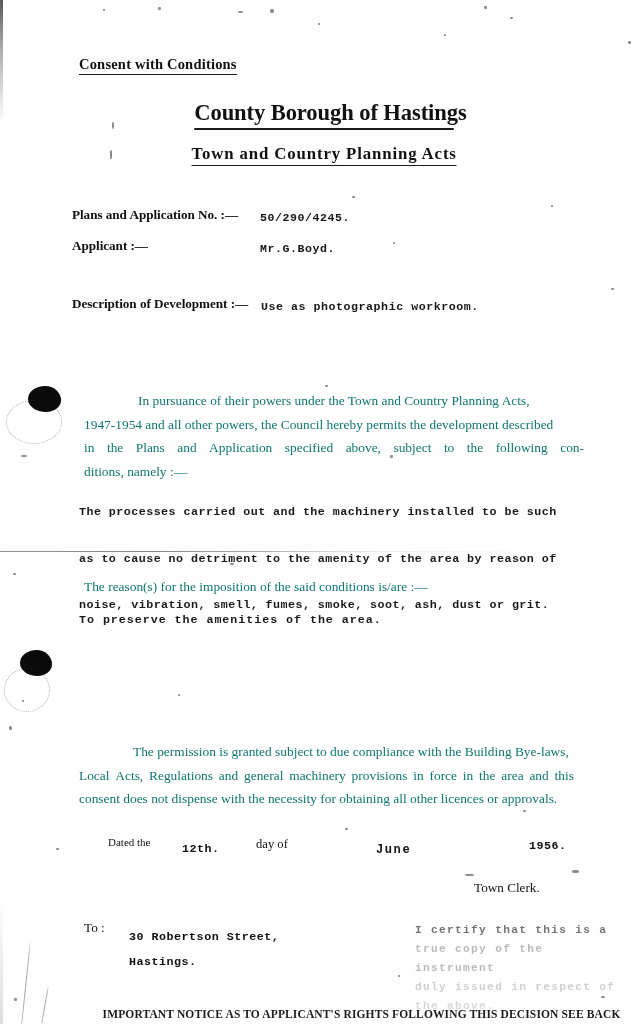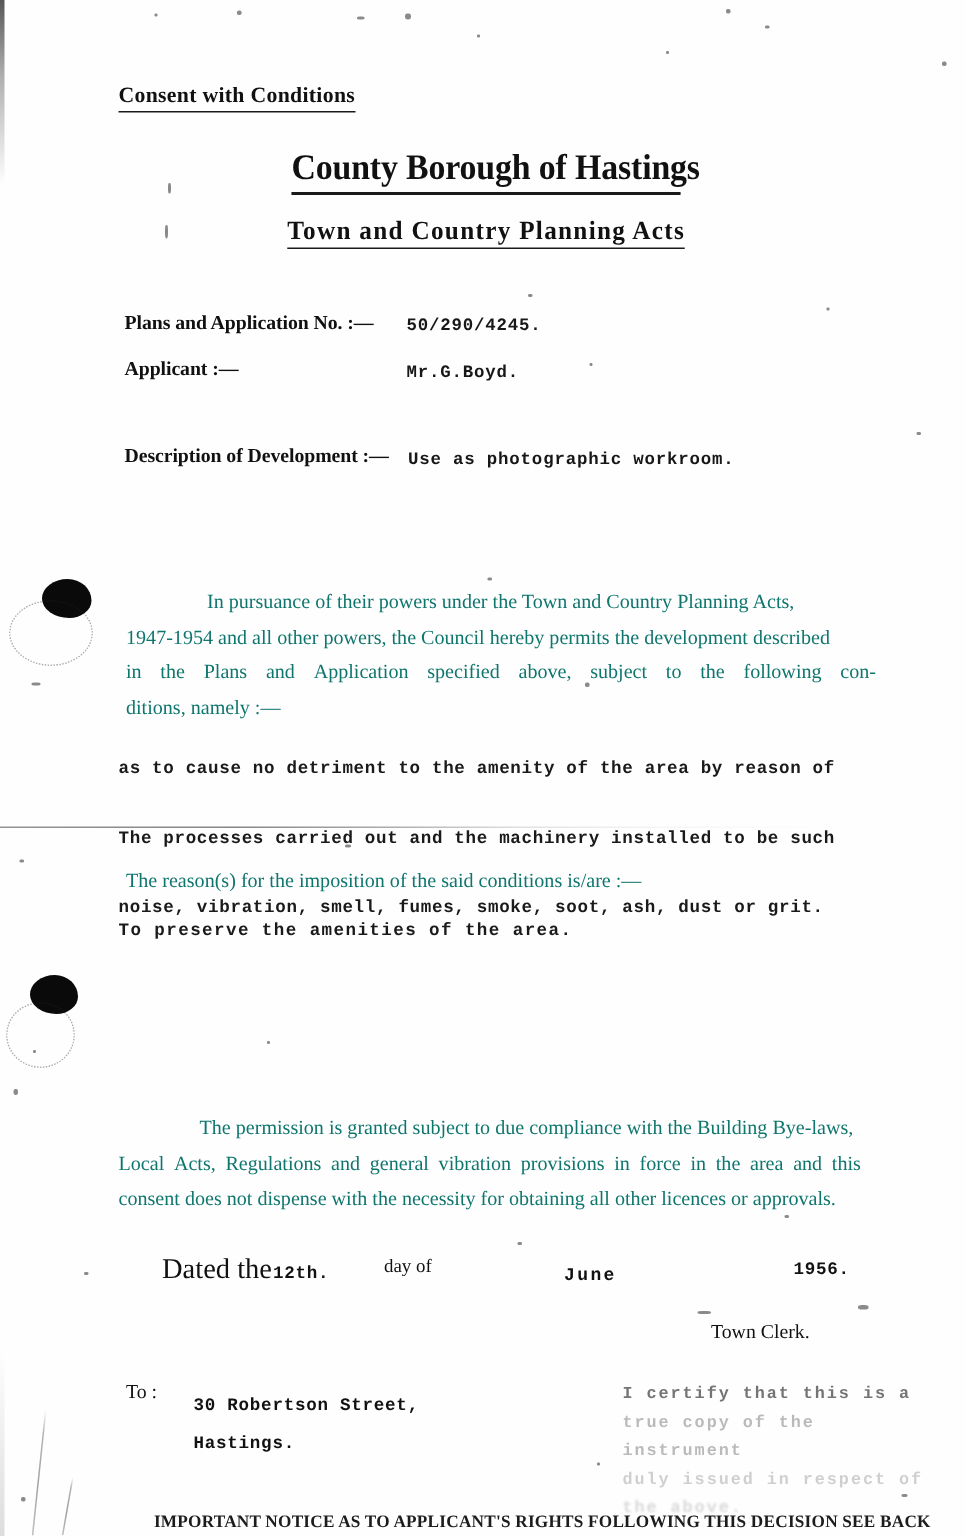--- a/index.html
+++ b/index.html
@@ -127,21 +127,21 @@
     border-bottom: 1.6px solid #1a1a1a;
     padding-bottom: 3px;
     transform: scaleX(0.96);
     transform-origin: center top;
     white-space: nowrap;
   }
 
   
   .frow {
     position: absolute;
-    left: 83px;
+    left: 72px;
     width: 550px;
     height: 24px;
   }
 
   .flabel {
     position: absolute;
     left: 0;
     top: 0;
     font-size: 13.2px;
     font-weight: bold;
@@ -182,21 +182,21 @@
     letter-spacing: 0.45px;
     color: #1a1a1a;
     white-space: pre;
   }
 
   
   .dated-label {
     position: absolute;
     left: 108px;
     top: 836px;
-    font-size: 19px;
+    font-size: 11px;
   }
 
   .dated-day {
     position: absolute;
     left: 182px;
     top: 842px;
     font-family: "Liberation Mono", "DejaVu Sans Mono", monospace;
     font-size: 11.7px;
     font-weight: bold;
     letter-spacing: 0.5px;
@@ -375,38 +375,38 @@
         <span>subject</span>
         <span>to</span>
         <span>the</span>
         <span>following</span>
         <span>con-</span>
       </div>
     <div>ditions, namely :—</div>
   </div>
 
   <div class="tw" style="left:79px; top:474px;">
+    <div>The processes carried out and the machinery installed to be such</div>
     <div>as to cause no detriment to the amenity of the area by reason of</div>
-    <div>The processes carried out and the machinery installed to be such</div>
     <div>noise, vibration, smell, fumes, smoke, soot, ash, dust or grit.</div>
   </div>
 
   <div class="prose" style="left:84px; top:575px; width:500px; text-align:left;">The reason(s) for the imposition of the said conditions is/are :—</div>
 
   <div class="tw" style="left:79px; top:613px; letter-spacing:0.95px;">To preserve the amenities of the area.</div>
 
   <div class="prose" style="left:79px; top:740px; width:495px;">
     <div class="indent">The permission is granted subject to due compliance with the Building Bye-laws,</div>
     <div style="display:flex; justify-content:space-between;">
         <span>Local</span>
         <span>Acts,</span>
         <span>Regulations</span>
         <span>and</span>
         <span>general</span>
-        <span>vibration</span>
+        <span>machinery</span>
         <span>provisions</span>
         <span>in</span>
         <span>force</span>
         <span>in</span>
         <span>the</span>
         <span>area</span>
         <span>and</span>
         <span>this</span>
       </div>
     <div>consent does not dispense with the necessity for obtaining all other licences or approvals.</div>

